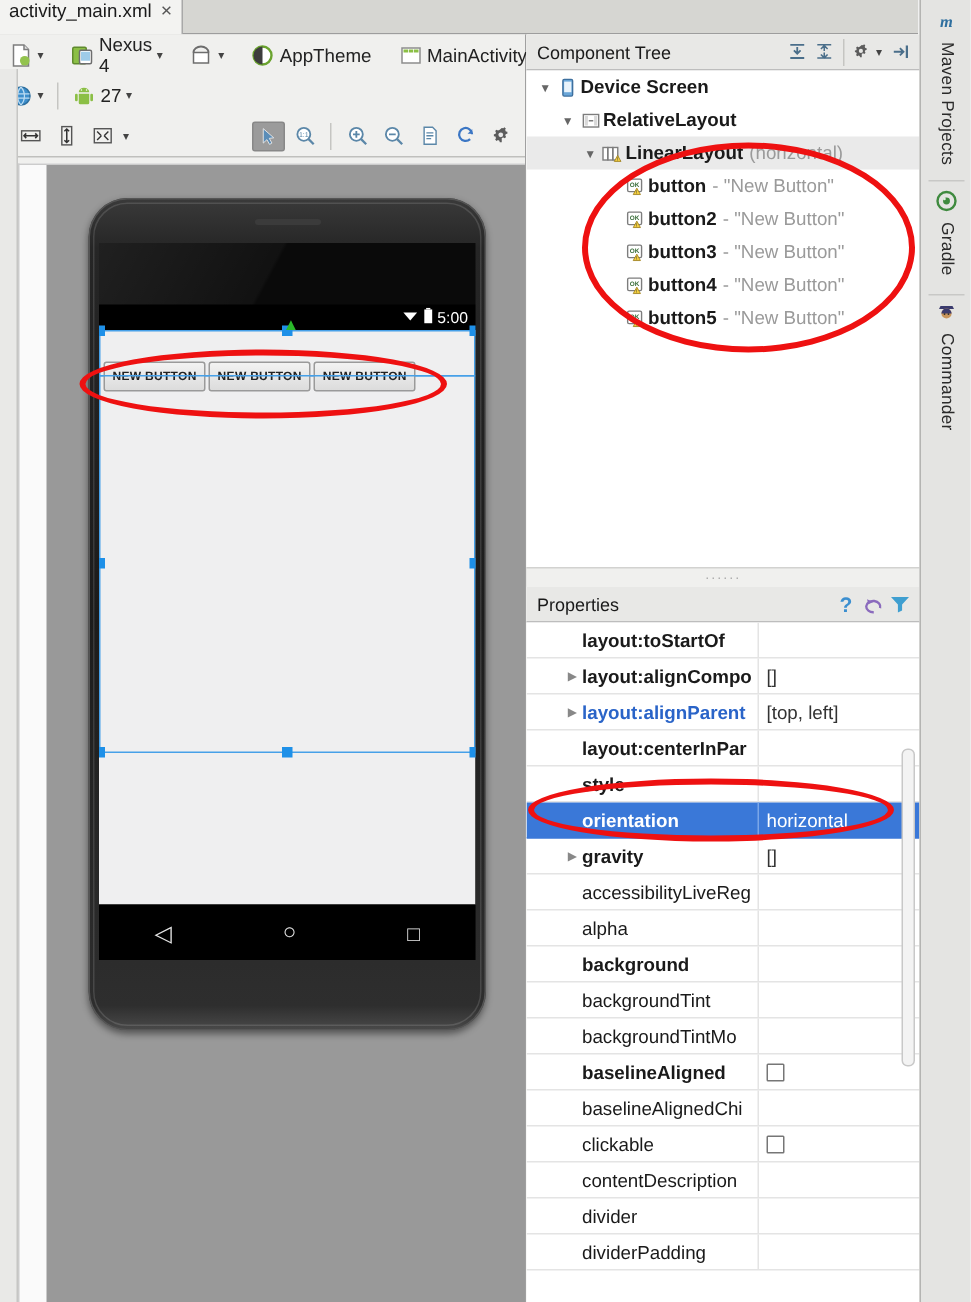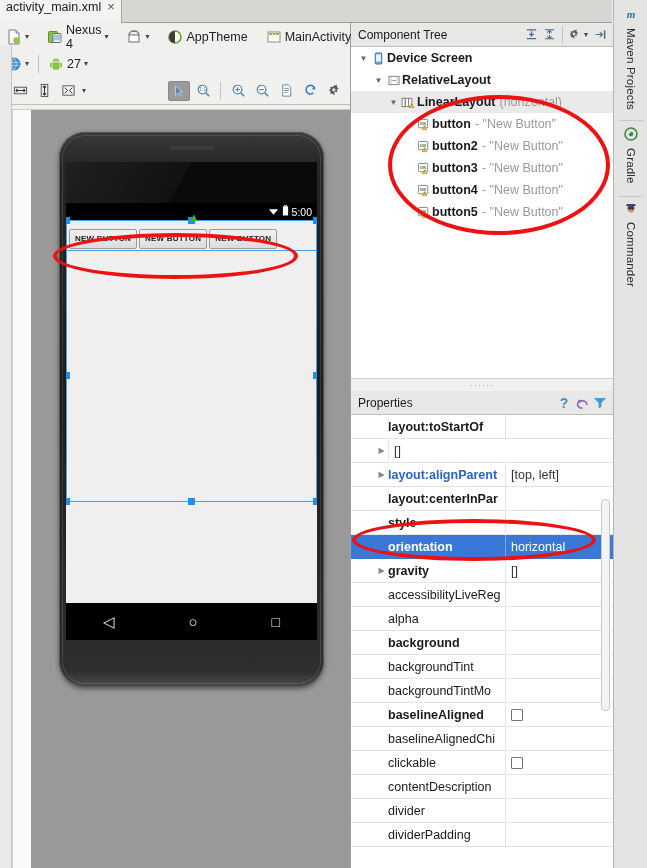--- a/index.html
+++ b/index.html
@@ -113,21 +113,21 @@
     display:flex; align-items:center; justify-content:space-around;
   }
   .navglyph { color:#e8e8e8; }
 
   
   #llsel {
     position:absolute; left:0; top:0; width:100%; height:31px;
     border:1px solid #46a0e8;
   }
   .hndl { position:absolute; width:7px;height:7px;background:#1e90e8; }
-  #btnrow { position:absolute; left:2px; top:8px; display:flex; gap:2px; }
+  #btnrow { position:absolute; left:2px; top:20px; display:flex; gap:2px; }
   .prevbtn {
     background:linear-gradient(180deg,#f2f2f2 0%, #dcdcdc 100%);
     border:1px solid #9a9a9a;
     border-radius:2px;
     font-size:8px; font-weight:bold; letter-spacing:.2px;
     color:#222;
     padding:4px 5px 5px 5px; white-space:nowrap;
   }
   #bodysel {
     position:absolute; left:0; top:30px; width:100%; height:252px;
@@ -609,20 +609,21 @@
 
       <div class="prow bold">
           <span class="exp"></span>
           <span class="pname">layout:toStartOf</span>
           <span class="pval">
             <span></span>
           </span>
         </div>
         <div class="prow bold">
           <span class="exp">▶</span>
+          <span class="pname">layout:alignCompo</span>
           <span class="pval">
             <span>[]</span>
           </span>
         </div>
         <div class="prow bold linked">
           <span class="exp">▶</span>
           <span class="pname">layout:alignParent</span>
           <span class="pval">
             <span>[top, left]</span>
           </span>

